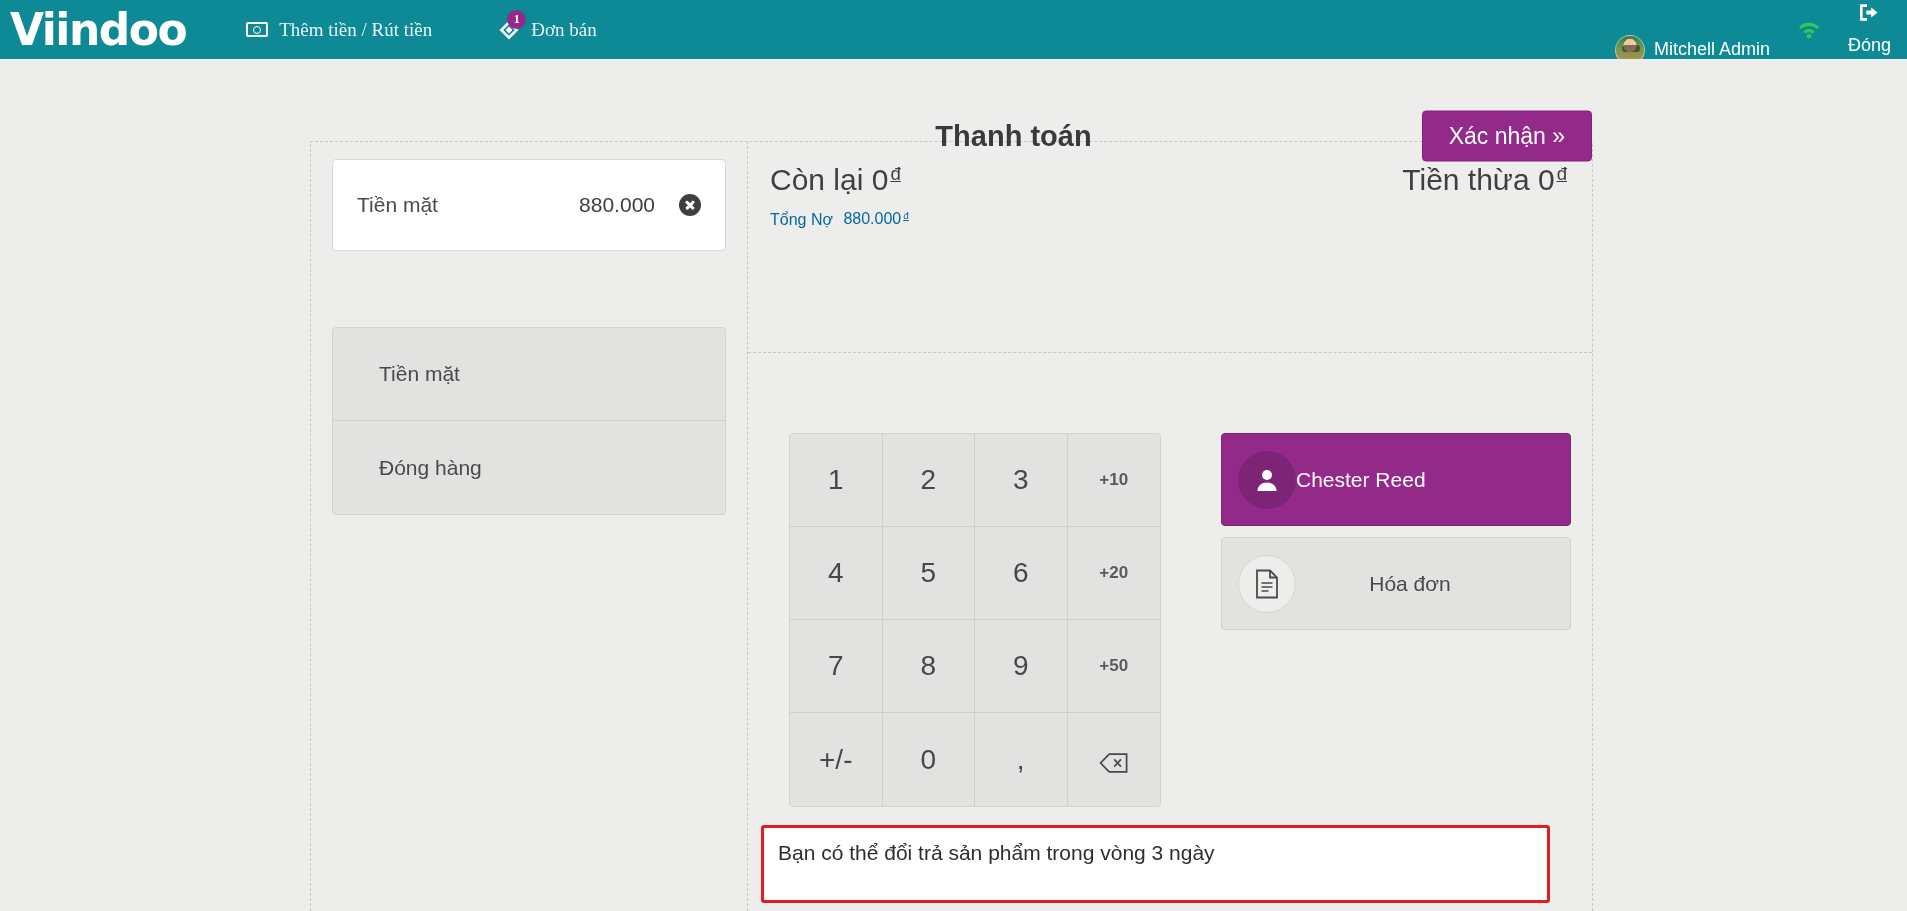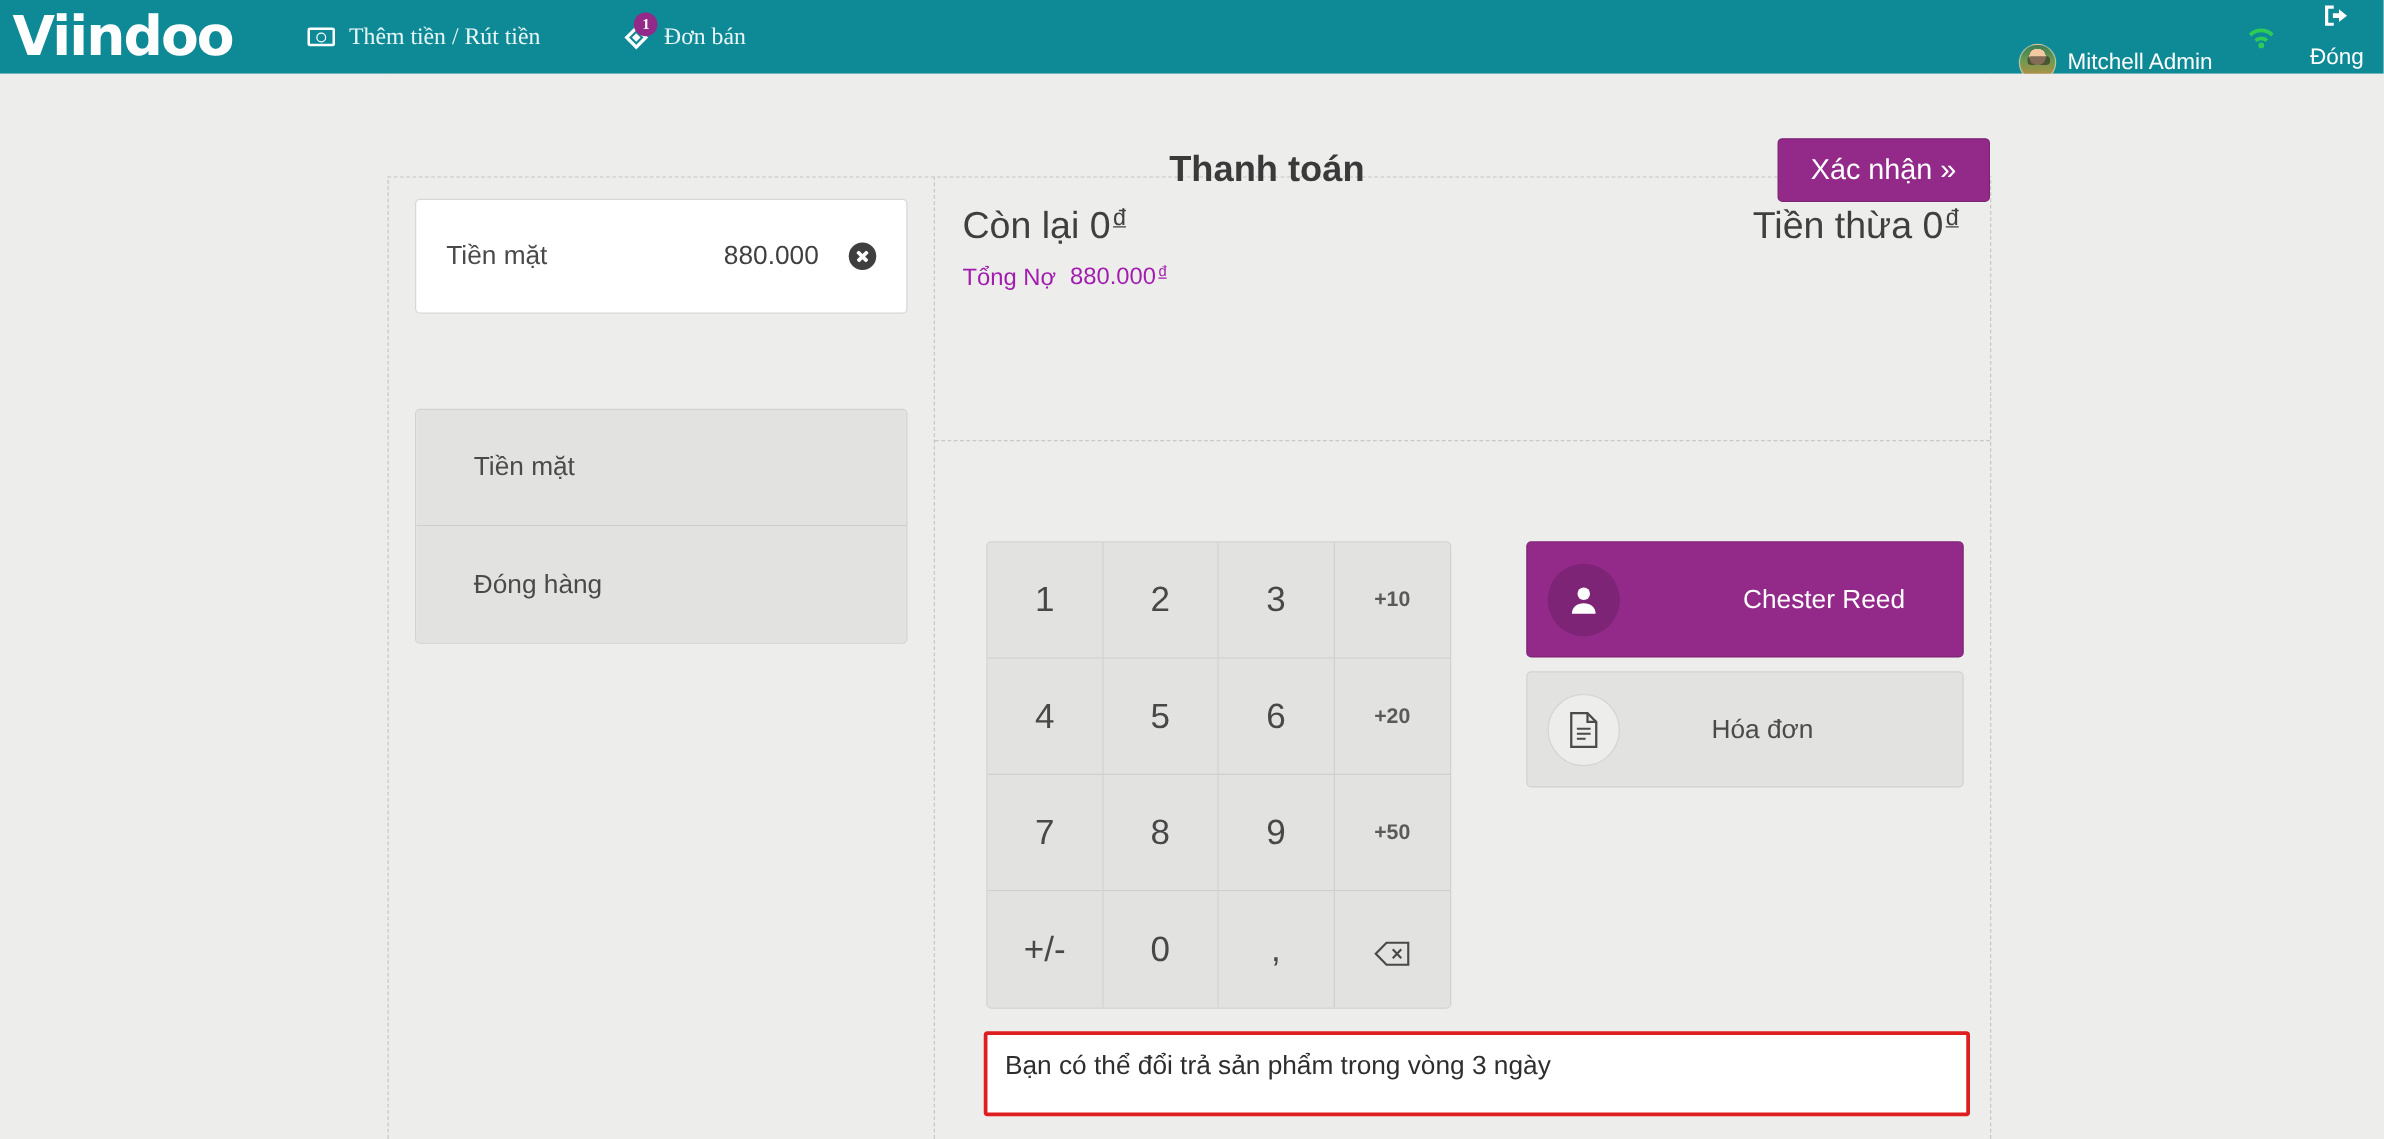--- a/index.html
+++ b/index.html
@@ -247,21 +247,21 @@
 
   
   .totals {
     position: absolute;
     left: 770px; right: 340px; top: 104px;
     display: flex;
     justify-content: space-between;
     align-items: flex-start;
   }
   .remaining-line { font-size: 30px; color: #3f3f3f; white-space: nowrap; }
-  .due-line { font-size: 19px; color: #a21caf; margin-top: 13px; white-space: nowrap; }
+  .due-line { font-size: 16px; color: #0369a1; margin-top: 13px; white-space: nowrap; }
   .due-label { margin-right: 6px; }
   .change-line { font-size: 30px; color: #3f3f3f; white-space: nowrap; }
   .cur { font-size: .62em; vertical-align: 0.55em; text-decoration: underline; margin-left: 2px; }
 
   
   .keypad {
     position: absolute;
     left: 789px; top: 374px;
     width: 372px;
     border: 1px solid #d2d2d0;
@@ -307,21 +307,21 @@
   }
   .circle-icon {
     width: 58px; height: 58px; border-radius: 50%;
     display: flex; align-items: center; justify-content: center;
     flex: none;
   }
   .circle-icon.dark { background: rgba(0,0,0,.14); }
   .circle-icon.light { background: #ededeb; border: 1px solid #d5d5d3; }
   .btn-customer .label {
     flex: 1;
-    text-align: right;
+    text-align: left;
     color: #ffffff;
     font-size: 21px;
     padding-right: 30px;
   }
   .btn-invoice {
     height: 93px;
     margin-top: 11px;
     background: #e2e2e0;
     border: 1px solid #d2d2d0;
     border-radius: 4px;
@@ -334,22 +334,22 @@
     flex: 1;
     text-align: center;
     color: #4a4a4a;
     font-size: 21px;
     padding-right: 30px;
   }
 
   
   .note-box {
     position: absolute;
-    left: 787px; top: 766px;
-    width: 789px; height: 68px;
+    left: 761px; top: 766px;
+    width: 789px; height: 78px;
     background: #ffffff;
     border: 3px solid #dd1f1f;
     border-radius: 3px;
     padding: 11px 14px;
     font-size: 21px;
     color: #2e2e2e;
     font-family: "Liberation Sans", sans-serif;
     resize: none;
     outline: none;
     line-height: 1.3;

